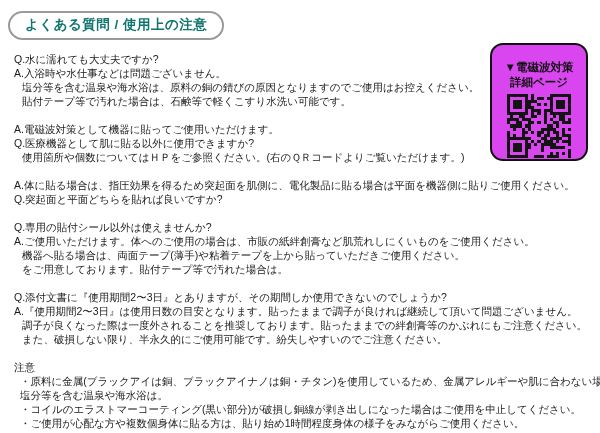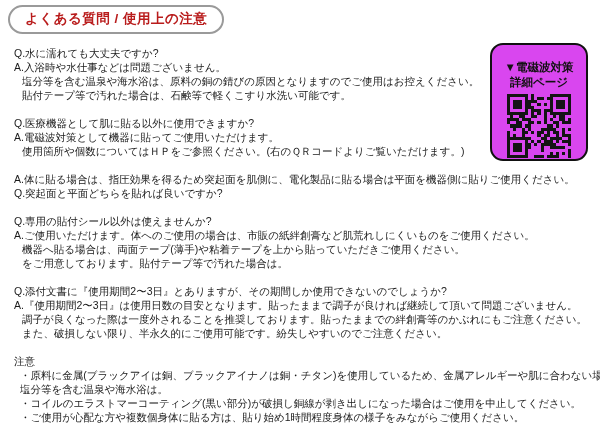--- a/index.html
+++ b/index.html
@@ -3,24 +3,24 @@
 <meta charset="utf-8">
 <style>
   html,body{margin:0;padding:0;}
   body{
     width:600px;height:433px;overflow:hidden;position:relative;
     background:#ffffff;color:#1a1a1a;
     font-family:"Liberation Sans","DejaVu Sans",sans-serif;
     -webkit-font-smoothing:antialiased;
   }
   .title-pill{
-    display:inline-block;margin:5px 0 0 8px;
+    display:inline-block;margin:11px 0 0 8px;
     border:2px solid #9a9a9a;border-radius:15px;
     padding:3px 15px 4px 15px;
-    font-size:13.5px;font-weight:700;letter-spacing:.5px;color:#b91c1c;
+    font-size:13.5px;font-weight:700;letter-spacing:.5px;color:#0f766e;
     background:#fff;
   }
   .content{margin-top:12px;padding-left:14px;}
   .faq-block{margin:0 0 14px 0;}
   .line{
     font-size:10.5px;line-height:14px;font-weight:500;
     white-space:nowrap;letter-spacing:0;
   }
   .cont{padding-left:8px;}
   .notice-block{margin-top:0;}
@@ -44,22 +44,22 @@
   <div class="content">
 
     <section class="faq-block">
       <div class="line">Q.水に濡れても大丈夫ですか?</div>
       <div class="line">A.入浴時や水仕事などは問題ございません。</div>
       <div class="line cont">塩分等を含む温泉や海水浴は、原料の銅の錆びの原因となりますのでご使用はお控えください。</div>
       <div class="line cont">貼付テープ等で汚れた場合は、石鹸等で軽くこすり水洗い可能です。</div>
     </section>
 
     <section class="faq-block">
+      <div class="line">A.電磁波対策として機器に貼ってご使用いただけます。</div>
       <div class="line">Q.医療機器として肌に貼る以外に使用できますか?</div>
-      <div class="line">A.電磁波対策として機器に貼ってご使用いただけます。</div>
       <div class="line cont">使用箇所や個数についてはＨＰをご参照ください。(右のＱＲコードよりご覧いただけます。)</div>
     </section>
 
     <section class="faq-block">
       <div class="line">A.体に貼る場合は、指圧効果を得るため突起面を肌側に、電化製品に貼る場合は平面を機器側に貼りご使用ください。</div>
       <div class="line">Q.突起面と平面どちらを貼れば良いですか?</div>
     </section>
 
     <section class="faq-block">
       <div class="line">Q.専用の貼付シール以外は使えませんか?</div>

